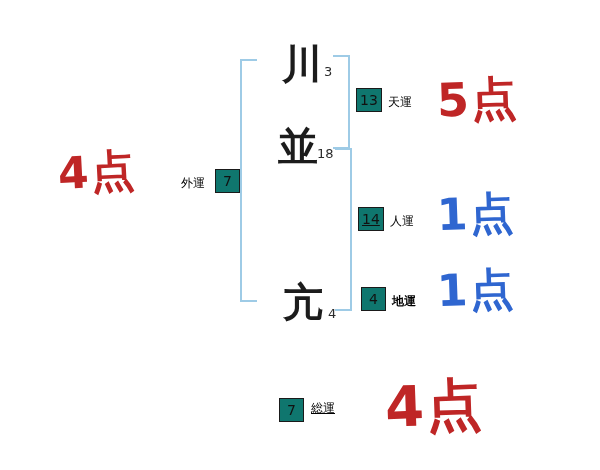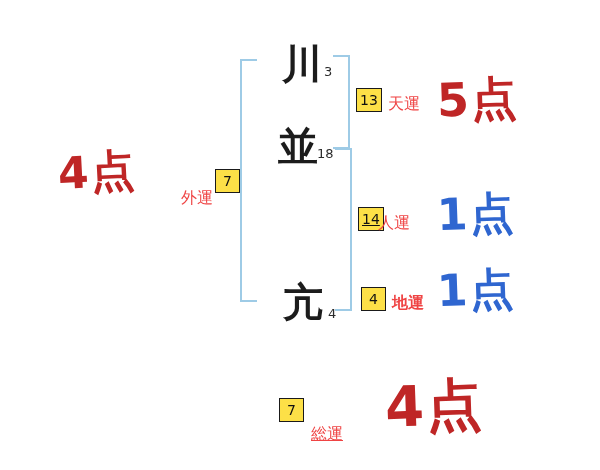--- a/index.html
+++ b/index.html
@@ -34,26 +34,26 @@
   }
   .bracket-right-bottom {
     left:335px; top:148px; width:17px; height:163px;
     border-right:2px solid #9ecbe6;
     border-top:2px solid #9ecbe6;
     border-bottom:2px solid #9ecbe6;
   }
   
   .numbox {
     position:absolute; min-width:25px; height:24px;
-    border:1.5px solid #1a1a1a; background:#fde047;
+    border:1.5px solid #1a1a1a; background:#0f766e;
     display:flex; align-items:center; justify-content:center;
     font-size:14px; color:#111; padding:0 3px;
   }
   .luck-label {
-    position:absolute; font-size:16px; color:#ef4444;
+    position:absolute; font-size:12px; color:#000000;
   }
   
   .score {
     position:absolute; font-weight:bold; line-height:1;
     font-family:"DejaVu Sans","Liberation Sans",sans-serif;
     letter-spacing:2px; white-space:nowrap;
   }
   .score.red  { color:#bf2626; }
   .score.blue { color:#2f66d0; }
   #score-gaiun { left:58px;  top:150px; font-size:44px; transform:rotate(-3deg); }
@@ -66,25 +66,25 @@
   #char-1 { left:278px; top:126px; }
   #char-2 { left:283px; top:282px; }
   #strokes-0 { left:324px; top:64px; }
   #strokes-1 { left:317px; top:146px; }
   #strokes-2 { left:328px; top:306px; }
   #box-gaiun { left:215px; top:169px; }
   #box-tenun { left:356px; top:88px; }
   #box-jinun { left:358px; top:207px;text-decoration:underline; }
   #box-chiun { left:361px; top:287px; }
   #box-souun { left:279px; top:398px; }
-  #label-gaiun { left:181px; top:175px;margin-top:13px; }
+  #label-gaiun { left:181px; top:175px; }
   #label-tenun { left:388px; top:94px; }
-  #label-jinun { left:378px; top:213px; }
+  #label-jinun { left:390px; top:213px; }
   #label-chiun { left:392px; top:293px;font-weight:bold; }
-  #label-souun { left:311px; top:424px;text-decoration:underline; }
+  #label-souun { left:311px; top:400px;text-decoration:underline; }
 </style>
 </head>
 <body>
 
 <div class="canvas">
 
   <div class="bracket bracket-left"></div>
   <div class="bracket bracket-right-top"></div>
   <div class="bracket bracket-right-bottom"></div>
 

